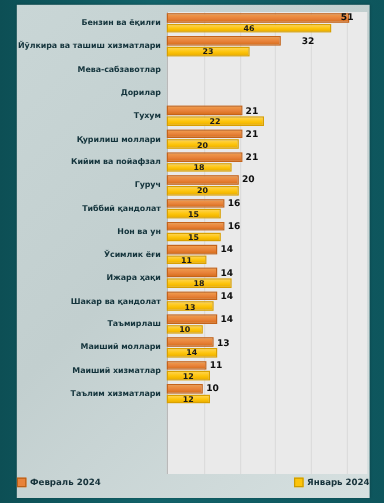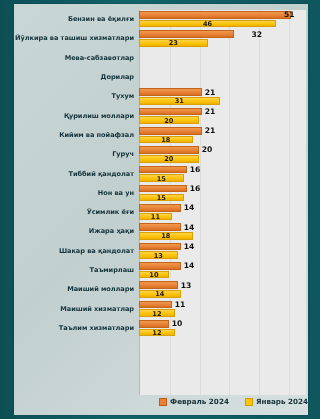--- a/index.html
+++ b/index.html
@@ -120,22 +120,22 @@
     transform: translateX(-50%);
   }
 
   
   #legend {
     position: absolute;
     left: 0;
     bottom: 9px;
     width: 294px;
     display: flex;
-    justify-content: flex-end;
-    gap: 16px;
+    justify-content: space-between;
+    gap: 26px;
     align-items: center;
   }
   .legend-item {
     display: flex;
     align-items: center;
     gap: 3px;
   }
   .swatch {
     width: 6px;
     height: 6px;
@@ -188,21 +188,21 @@
         </div>
         <div class="row">
           <div class="cat-label">Дорилар</div>
         </div>
         <div class="row">
           <div class="cat-label">Тухум</div>
           <div class="bars">
             <div class="bar feb" style="width: 62.625px;"></div>
             <div class="bar jan" style="width: 80.5179px;"></div>
             <div class="val-out" style="left: 65.625px;">21</div>
-            <div class="val-in" style="left: 40.2589px;">31</div>
+            <div class="val-in" style="left: 40.2589px;">22</div>
           </div>
         </div>
         <div class="row">
           <div class="cat-label">Қурилиш моллари</div>
           <div class="bars">
             <div class="bar feb" style="width: 62.625px;"></div>
             <div class="bar jan" style="width: 59.6429px;"></div>
             <div class="val-out" style="left: 65.625px;">21</div>
             <div class="val-in" style="left: 29.8214px;">20</div>
           </div>

